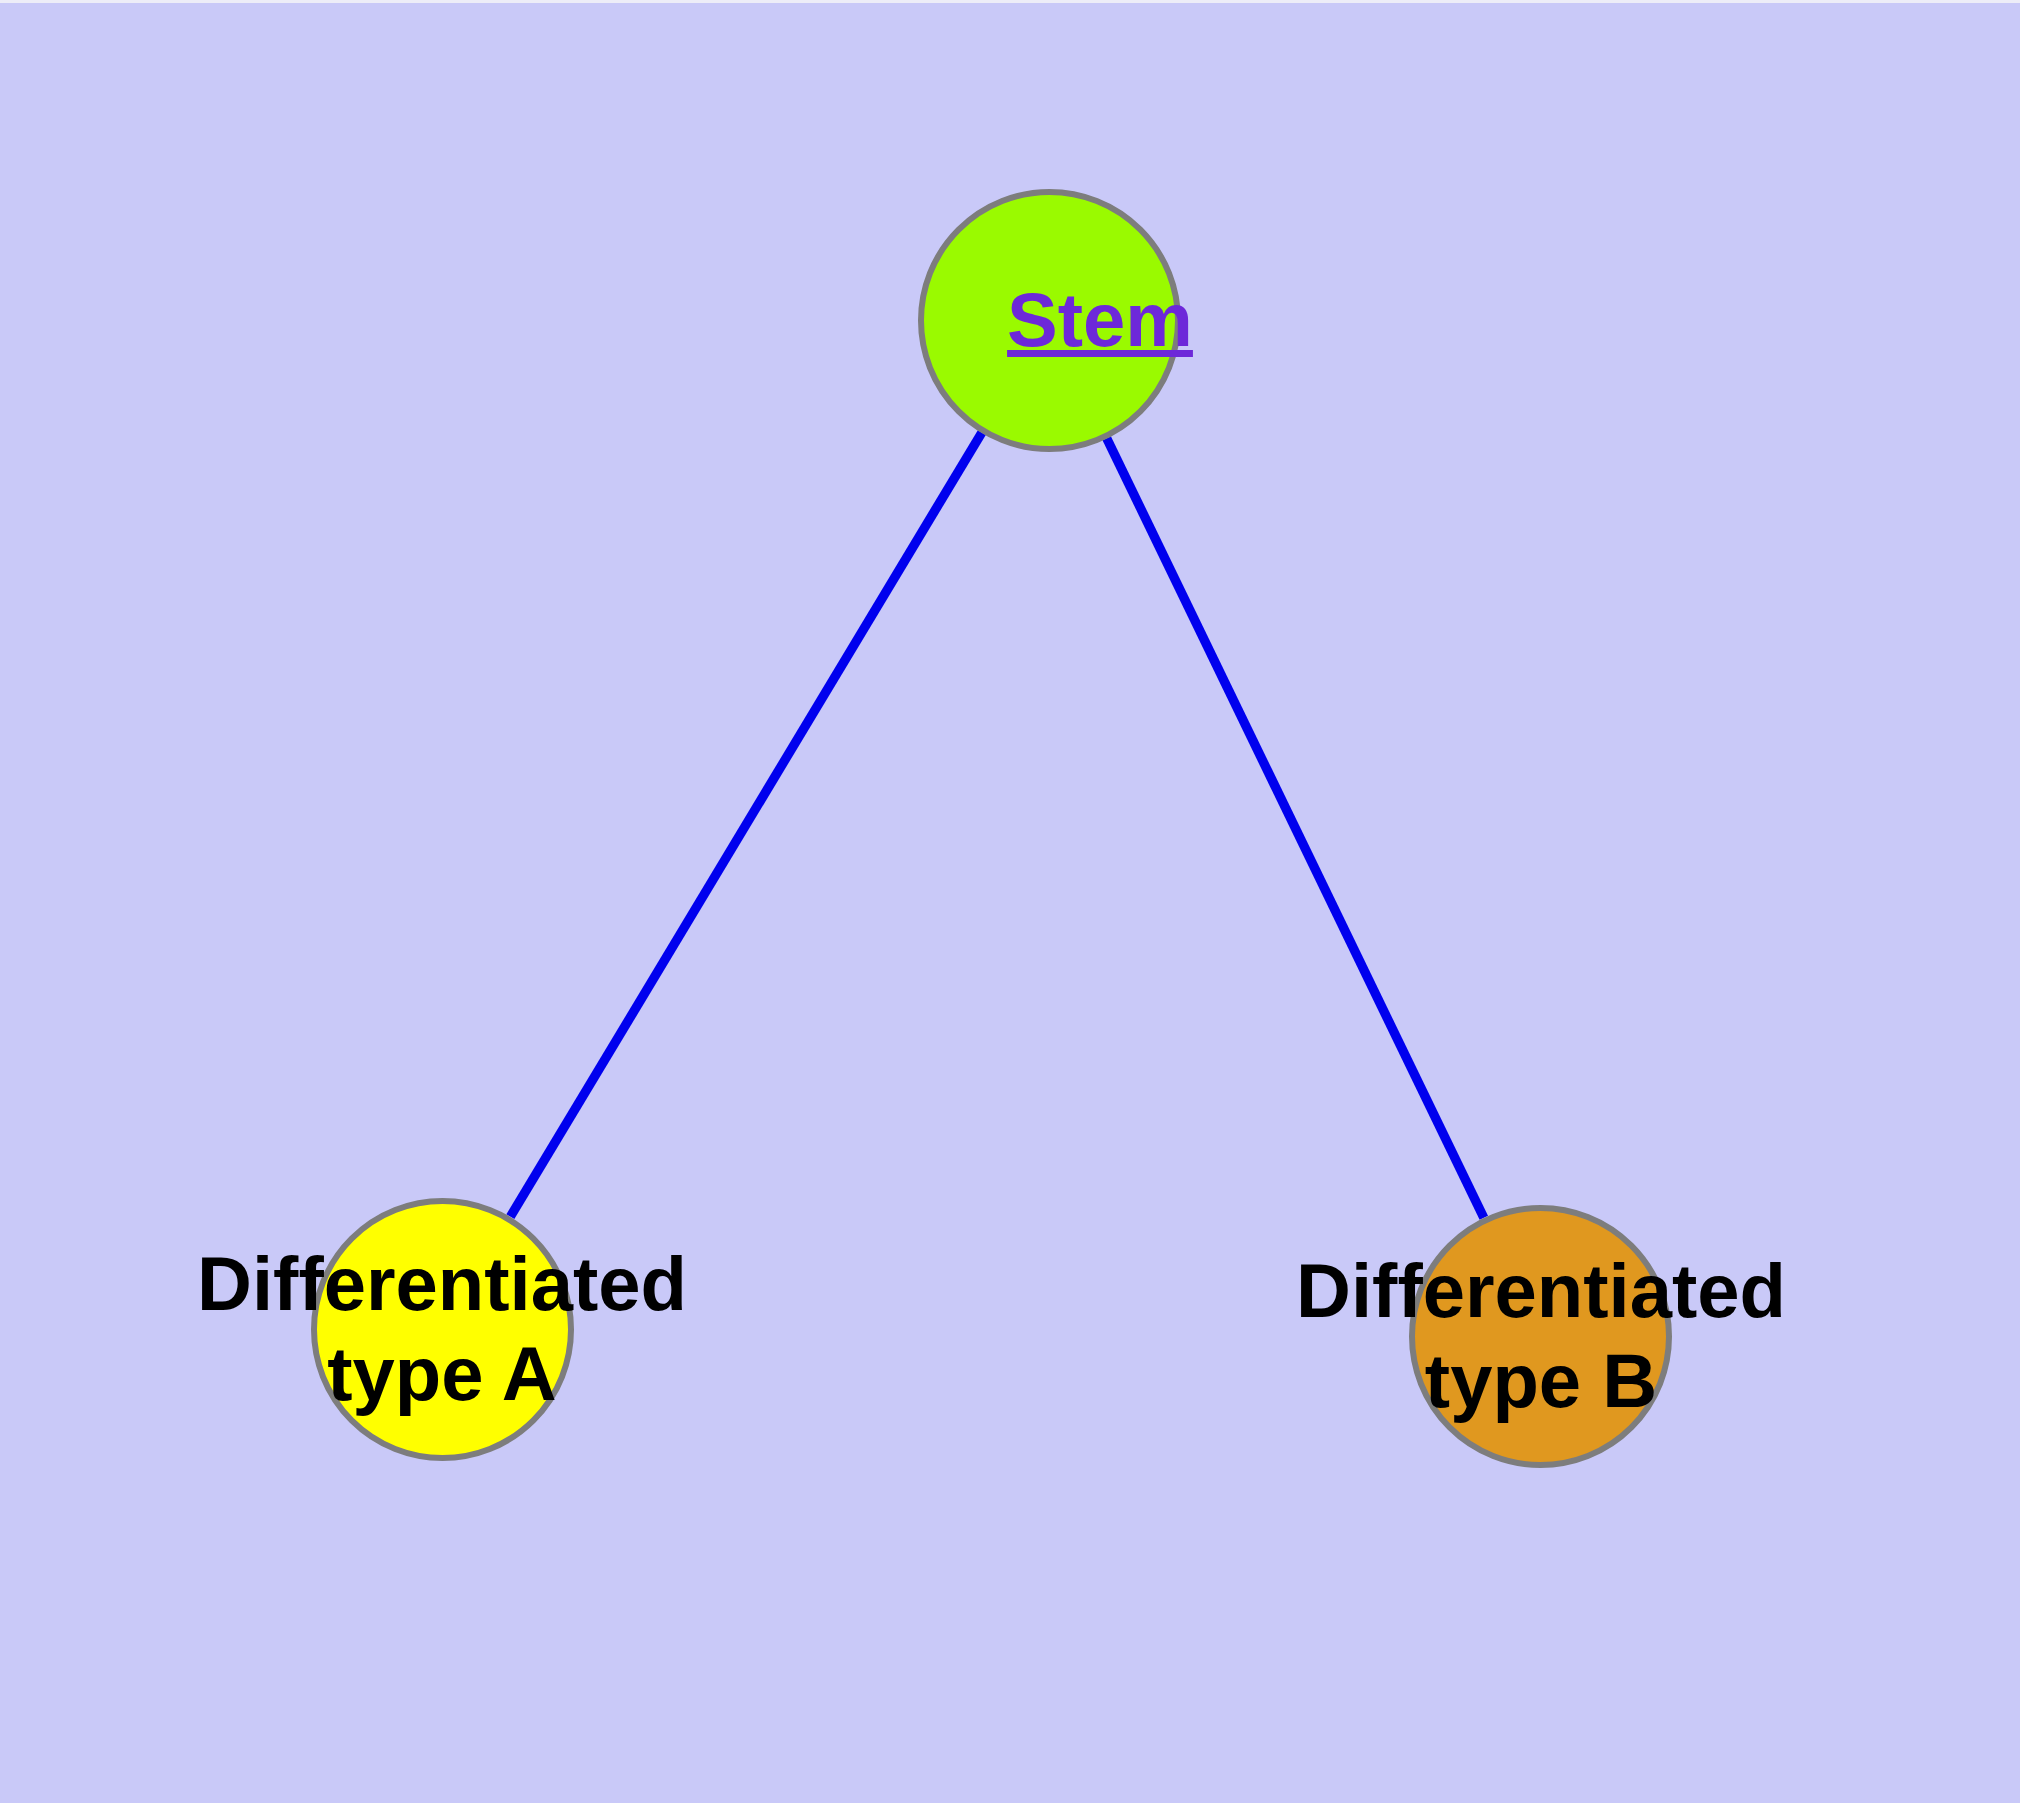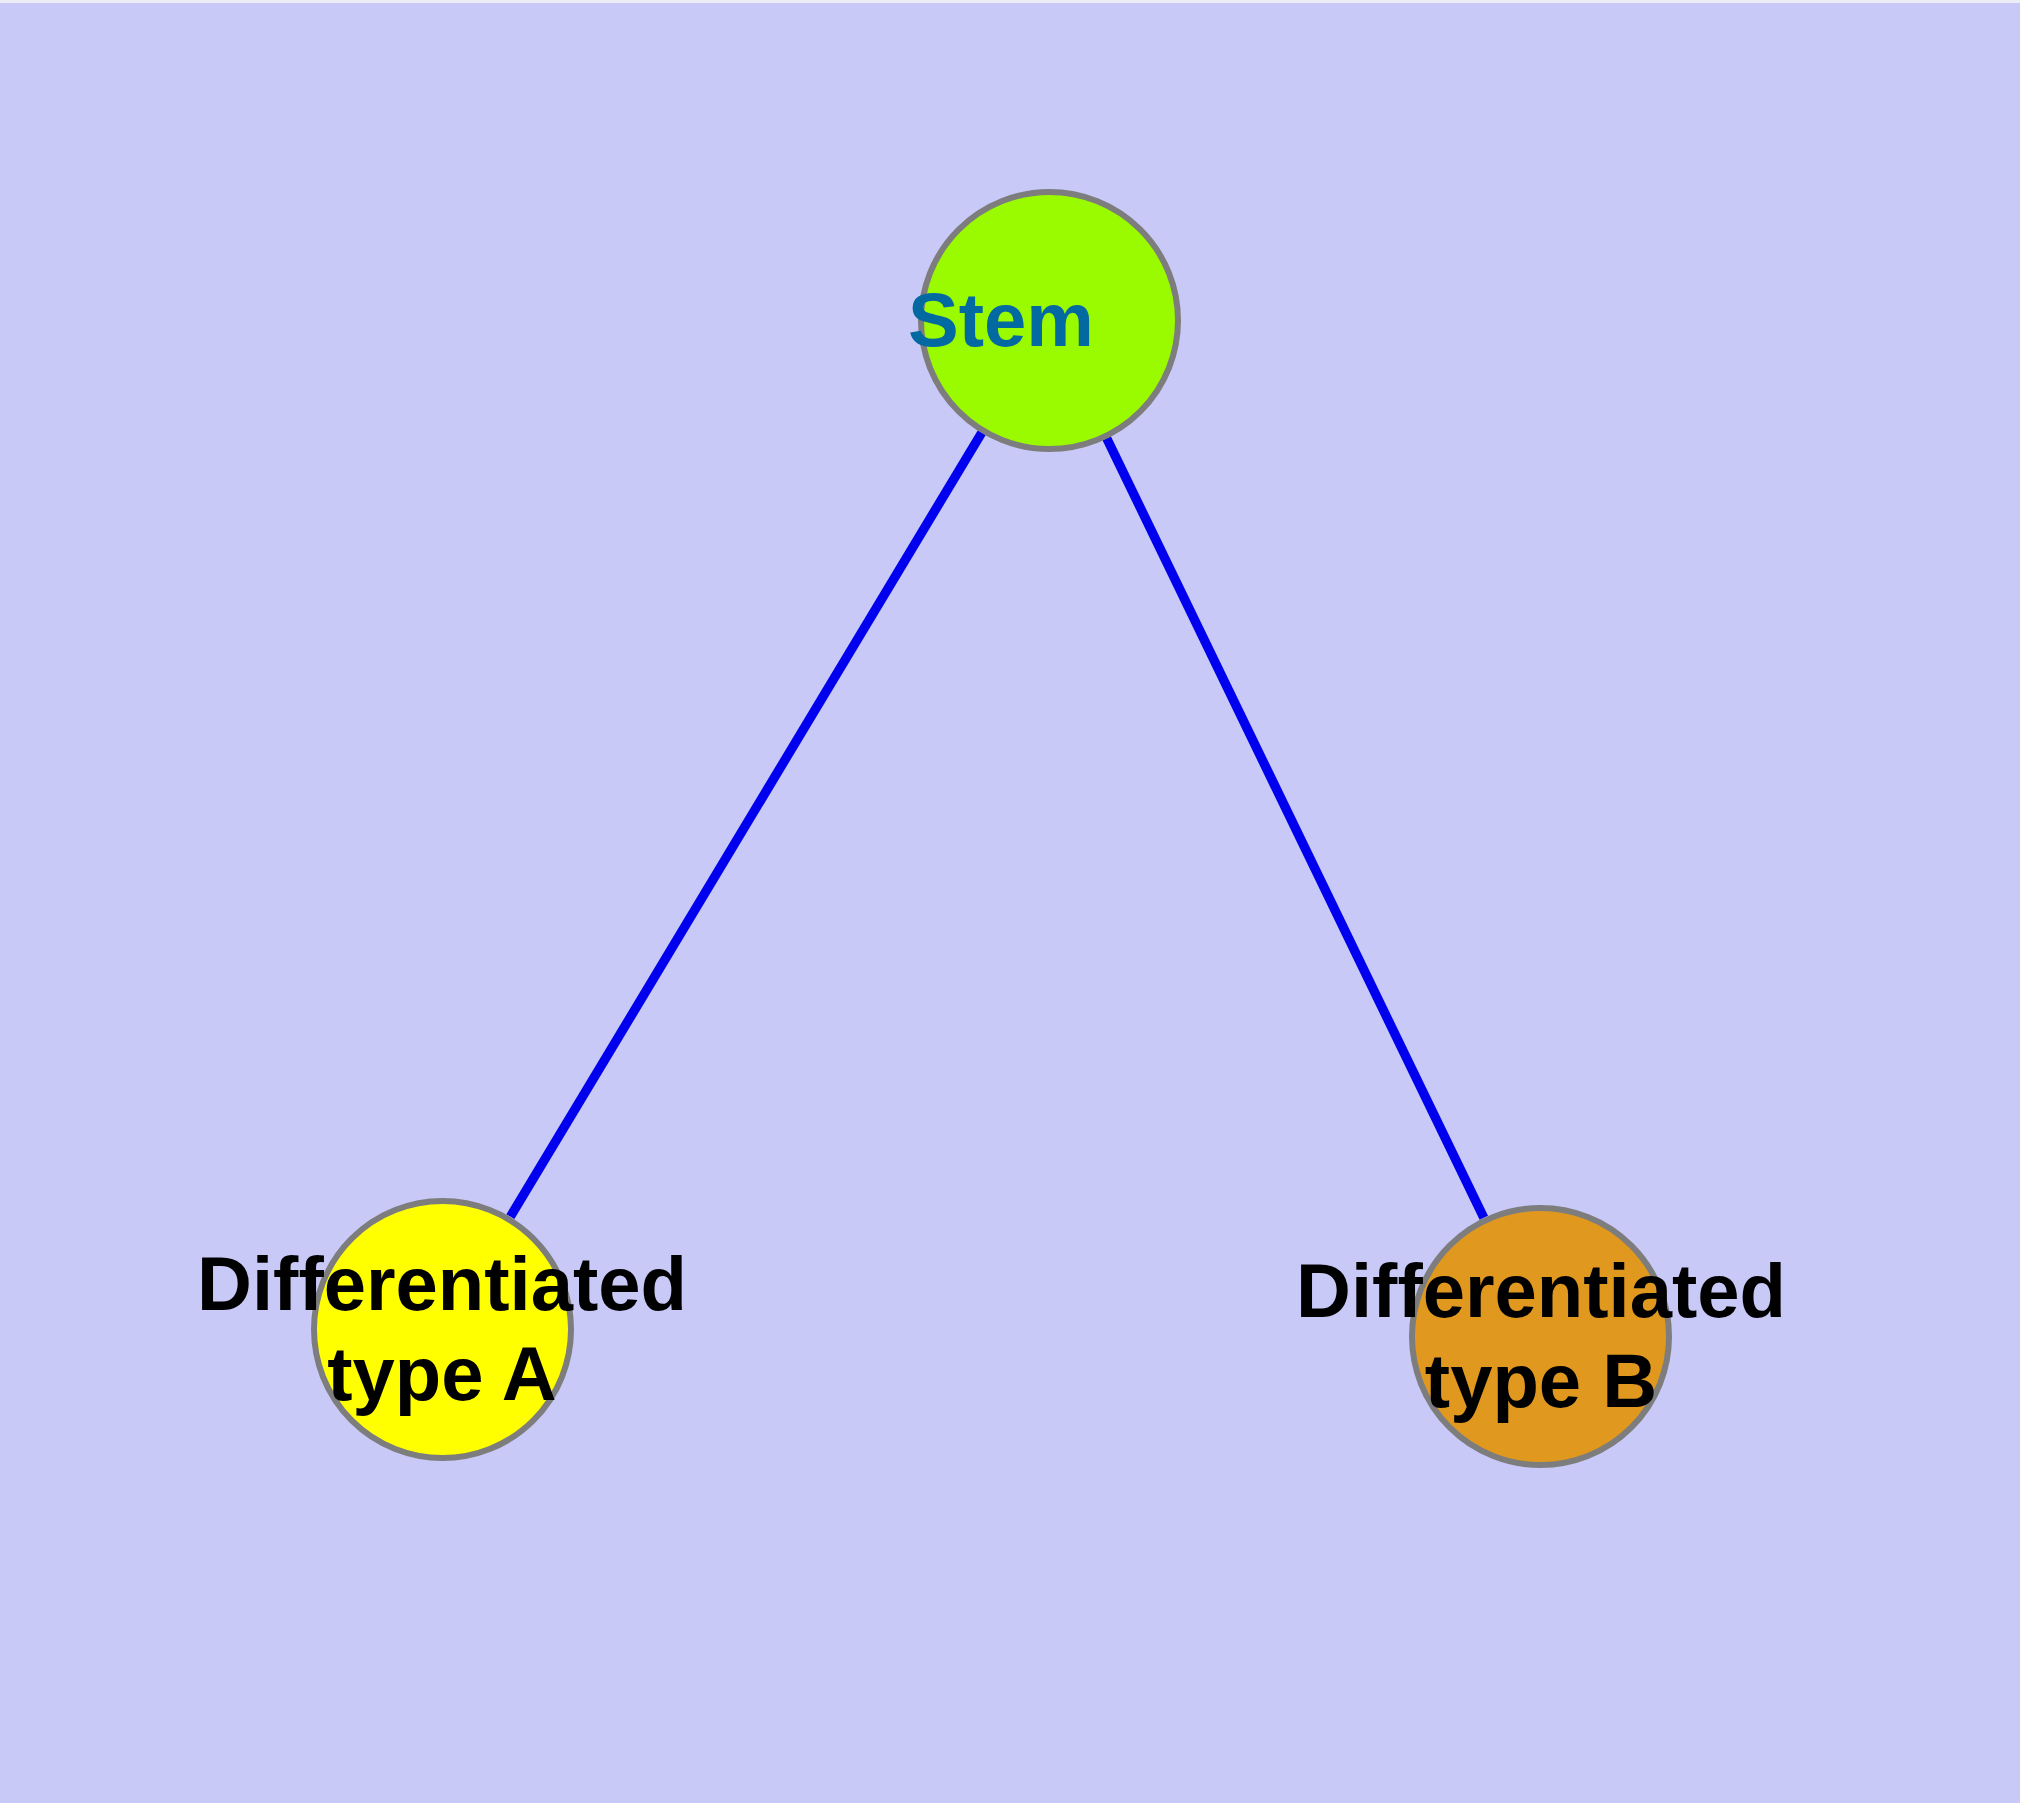--- a/index.html
+++ b/index.html
@@ -56,20 +56,20 @@
 
   <svg id="edge-layer" viewBox="0 0 2384 2124" xmlns="http://www.w3.org/2000/svg">
     <line id="edge-0" class="edge" x1="1158.1383685273822" y1="506.8424624076646" x2="601.8616314726178" y2="1432.1575375923353" stroke="#0000ee"></line>
     <line id="edge-1" class="edge" x1="1305.4967344159375" y1="513.5320423529463" x2="1750.5032655840625" y2="1433.4679576470537" stroke="#0000ee"></line>
   </svg>
 
   <div class="node" id="node-0" style="left: 918px; top: 186px; width: 263px; height: 263px; background: rgb(154, 250, 0); border-color: rgb(125, 125, 125);"></div>
   <div class="node" id="node-1" style="left: 311px; top: 1195px; width: 263px; height: 263px; background: rgb(255, 255, 0); border-color: rgb(125, 125, 125);"></div>
   <div class="node" id="node-2" style="left: 1409px; top: 1202px; width: 263px; height: 263px; background: rgb(224, 152, 31); border-color: rgb(125, 125, 125);"></div>
 
-  <div class="node-label" id="label-0" style="left: 1001px; top: 317px; color: #0369a1;">Stem</div>
+  <div class="node-label" id="label-0" style="left: 1100px; top: 317px; color: #6d28d9; text-decoration: underline;">Stem</div>
   <div class="node-label" id="label-1" style="left: 442px; top: 1326px; color: rgb(0, 0, 0);">Differentiated
 type A</div>
   <div class="node-label" id="label-2" style="left: 1541px; top: 1333px; color: rgb(0, 0, 0);">Differentiated
 type B</div>
 
 </div>
 
 
 </body></html>

